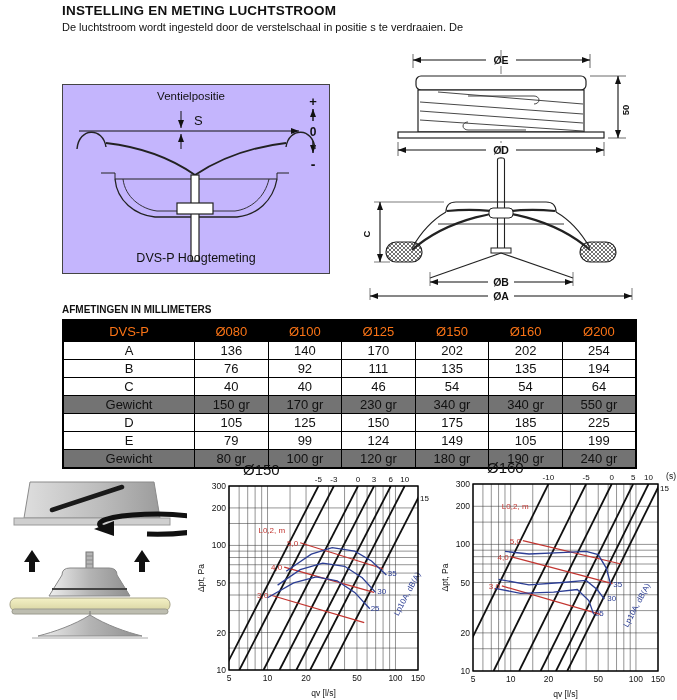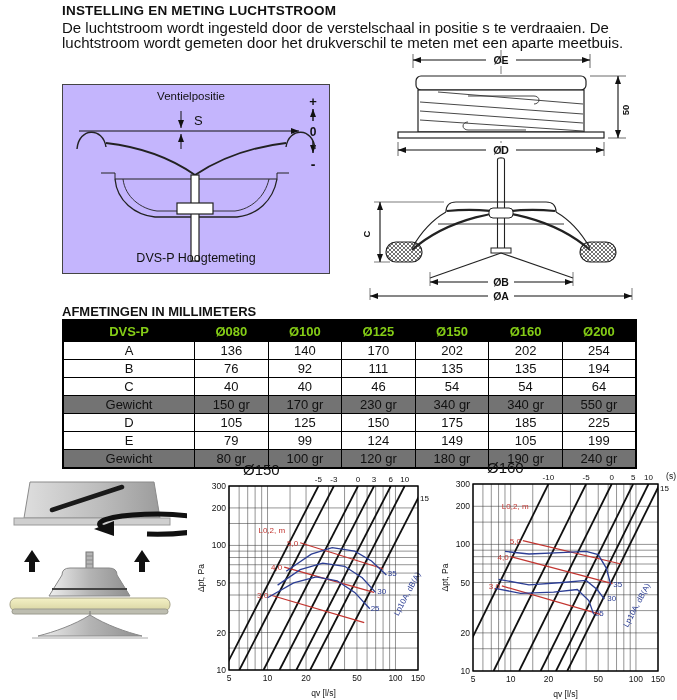--- a/index.html
+++ b/index.html
@@ -1,39 +1,38 @@
 <!DOCTYPE html>
 <html><head>
 <meta charset="utf-8">
 <style>
   html,body{margin:0;padding:0;background:#fff;}
   .page{position:relative;width:677px;height:700px;background:#fff;overflow:hidden;
         font-family:"Liberation Sans","DejaVu Sans",sans-serif;color:#111;}
   .abs{position:absolute;}
   .doc-title{left:62px;top:3px;font-size:13.5px;font-weight:bold;letter-spacing:.2px;}
-  .para{left:62px;top:20px;width:590px;font-size:15px;line-height:15px;}
+  .para{left:62px;top:20px;width:590px;font-size:11px;line-height:15px;}
   .diagram-box{left:62px;top:84px;width:266px;height:188px;border:1px solid #444;background:#c4b5fd;}
-  .tbl-heading{left:62px;top:304px;font-size:13px;font-weight:bold;}
+  .tbl-heading{left:62px;top:304px;font-size:10px;font-weight:bold;}
   table.dims{position:absolute;left:62px;top:319px;width:575px;border-collapse:collapse;
              table-layout:fixed;font-size:13px;border:2px solid #000;}
-  table.dims th{background:#000;color:#84cc16;font-weight:bold;height:18px;border:1px solid #000;border-left:1px solid #666;}
+  table.dims th{background:#000;color:#f97316;font-weight:normal;height:18px;border:1px solid #000;border-left:1px solid #666;}
   table.dims td{border:1px solid #000;text-align:center;height:15px;padding:1px 0;}
   table.dims th:first-child,table.dims td:first-child{width:128px;}
   table.dims tr.shaded td{background:#737373;}
   svg text{font-family:"Liberation Sans","DejaVu Sans",sans-serif;}
 </style>
 </head>
 <body>
 
 <div class="page">
 
   <div class="abs doc-title">INSTELLING EN METING LUCHTSTROOM</div>
   <div class="abs para">
     <div>De luchtstroom wordt ingesteld door de verstelschaal in positie s te verdraaien. De</div>
-    <div>luchtstroom wordt gemeten door het drukverschil te meten met een aparte meetbuis.</div>
   </div>
 
   <div class="abs diagram-box">
     <svg width="266" height="188" viewBox="0 0 266 188">
       <defs>
         <marker id="la" viewBox="0 0 8 6" refX="8" refY="3" markerWidth="8" markerHeight="6" orient="auto-start-reverse" markerUnits="userSpaceOnUse">
           <path d="M0,0 L8,3 L0,6 Z" fill="#111"></path>
         </marker>
       </defs>
       <text x="128" y="15" font-size="11.5" text-anchor="middle" fill="#111">Ventielpositie</text>

